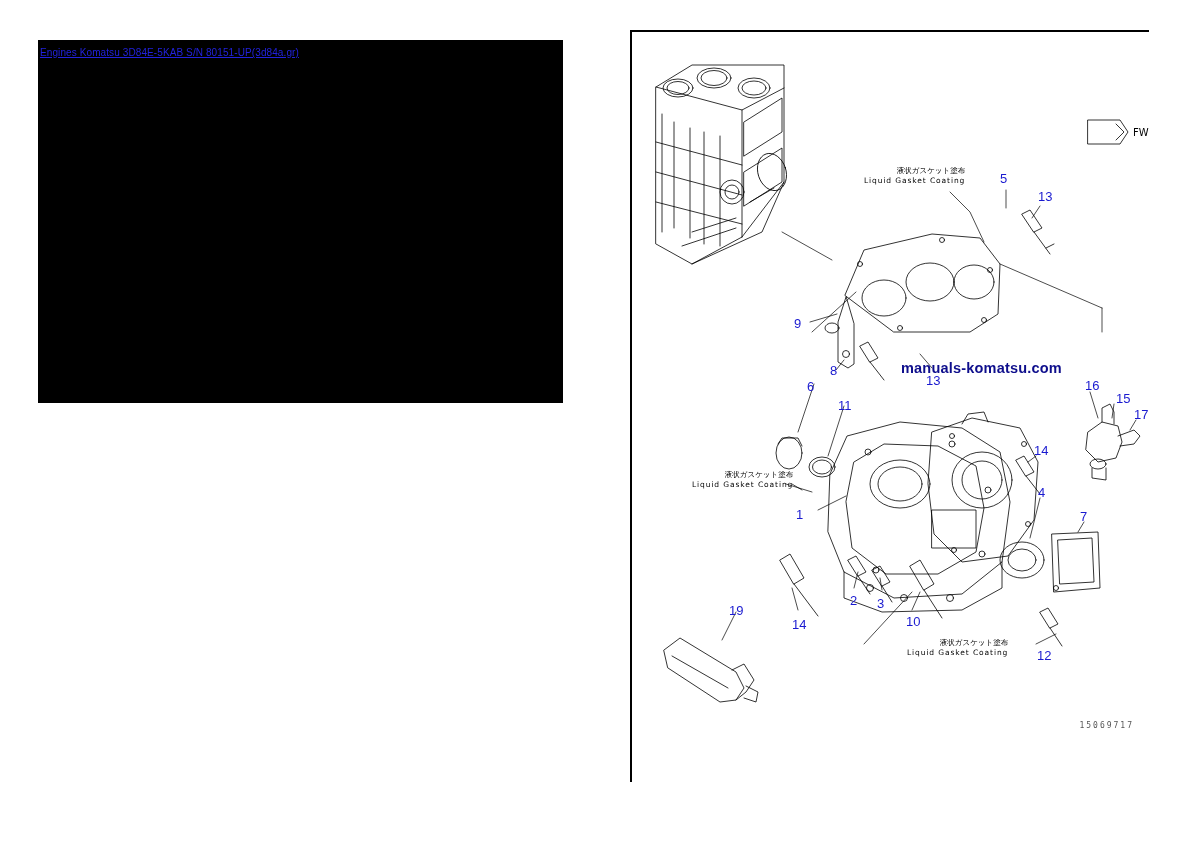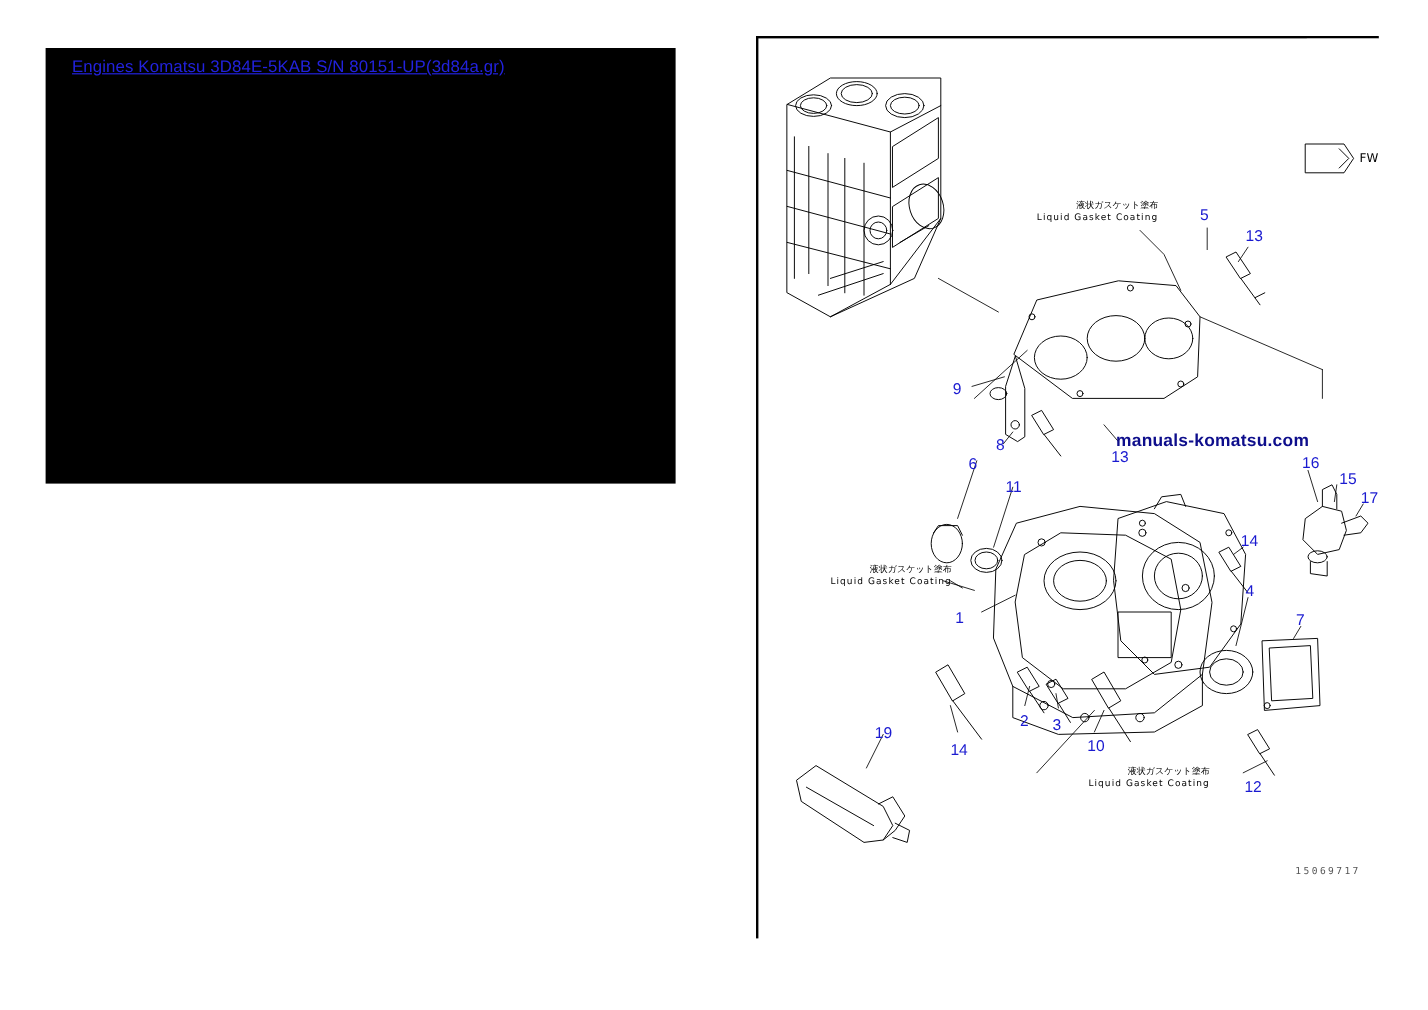--- a/index.html
+++ b/index.html
@@ -21,25 +21,24 @@
     left: 38px;
     top: 40px;
     width: 525px;
     height: 363px;
     background: #000000;
   }
   #doc-title-link {
     position: absolute;
     left: 40px;
     top: 47px;
-    font-size: 14px;
+    font-size: 10px;
     color: #2222dd;
     white-space: nowrap;
     letter-spacing: 0.1px;
-    margin-left: 20px;
   }
 
   
   #drawing-panel {
     position: absolute;
     left: 630px;
     top: 30px;
     width: 517px;
     height: 750px;
     background: #ffffff;
@@ -76,21 +75,20 @@
   }
   #watermark {
     position: absolute;
     left: 269px;
     top: 328px;
     font-size: 14.5px;
     font-weight: bold;
     color: #0e0e8c;
     letter-spacing: 0.2px;
     white-space: nowrap;
-    margin-left: 29px;
   }
   #drawing-code {
     position: absolute;
     right: 15px;
     bottom: 52px;
     font-size: 8px;
     color: #555;
     letter-spacing: 2px;
     font-family: "DejaVu Sans Mono", monospace;
   }

